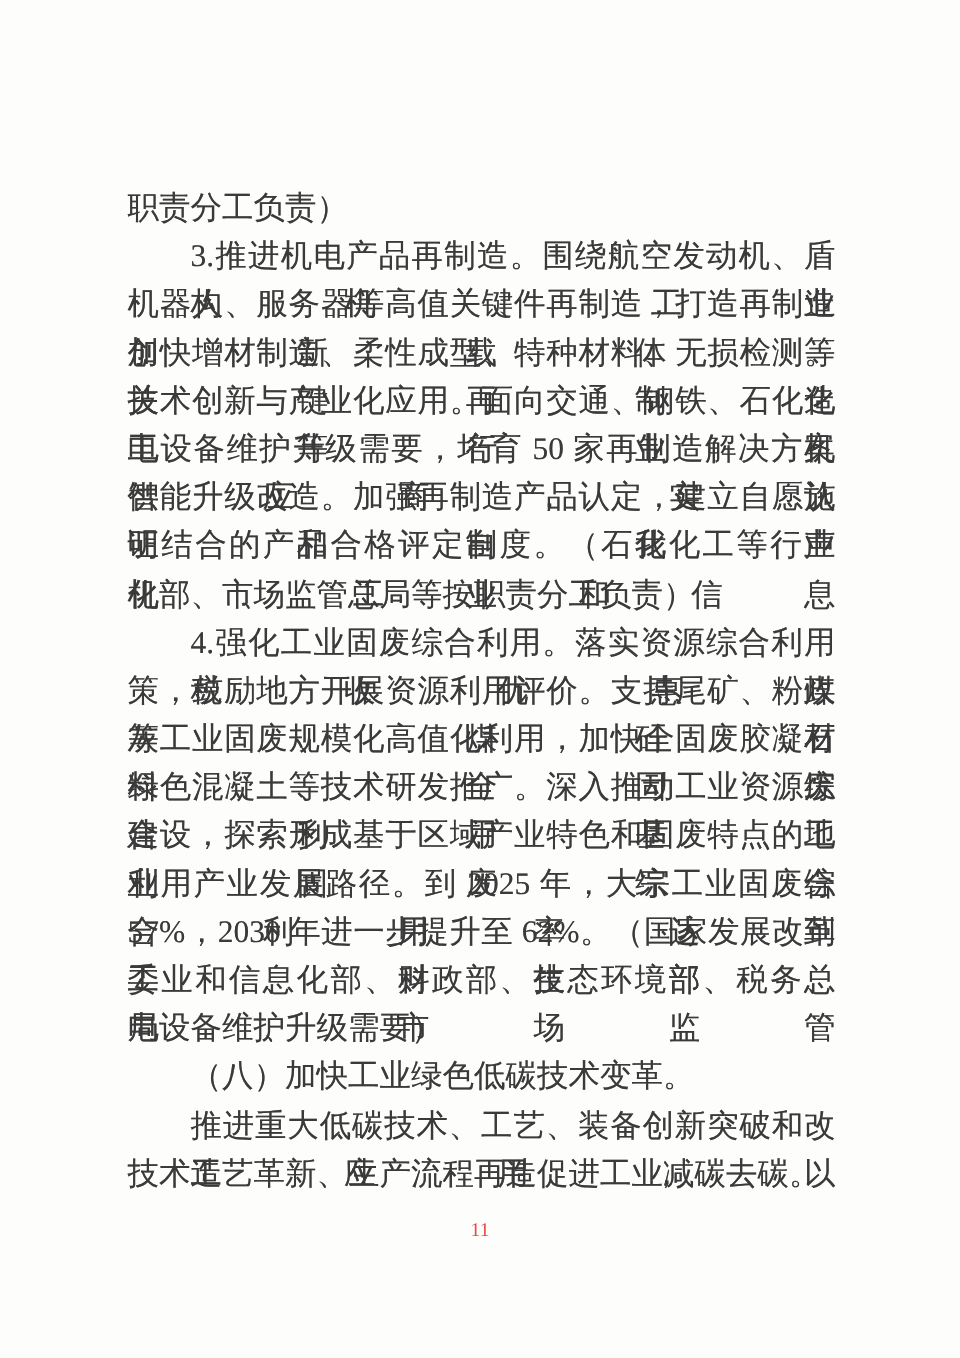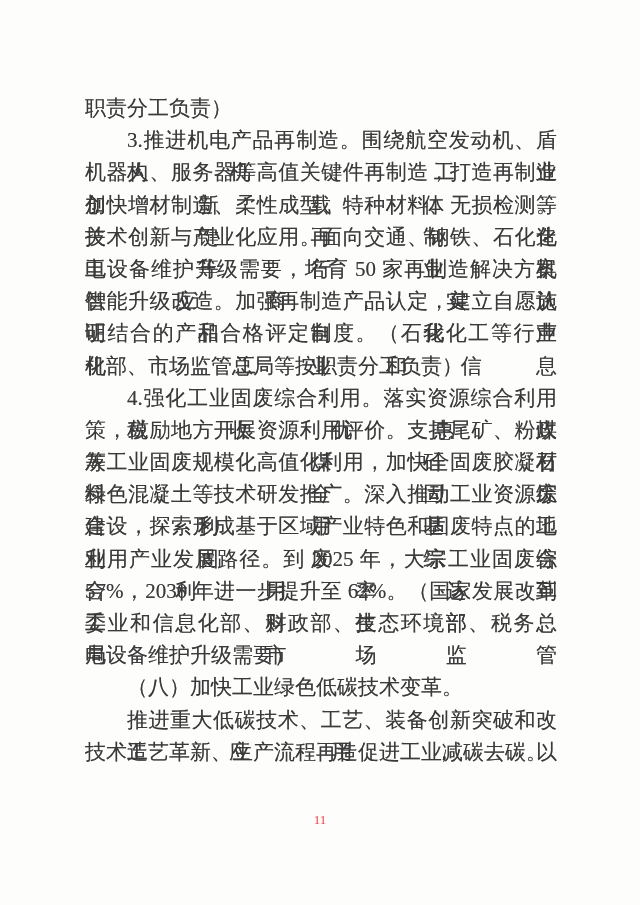--- a/index.html
+++ b/index.html
@@ -12,21 +12,21 @@
     width: 640px;
     height: 905px;
     margin: 0 auto;
     background: #fdfdfc;
     overflow: hidden;
     font-family: "Liberation Serif", "DejaVu Serif", serif;
   }
   .content {
     position: absolute;
     left: 85px;
-    top: 92px;
+    top: 122px;
     width: 472px;
   }
   .line {
     height: 32.2px;
     line-height: 32.2px;
     font-size: 21px;
     color: #3a3a3a;
     white-space: normal;
     text-align: left;
     overflow: visible;

